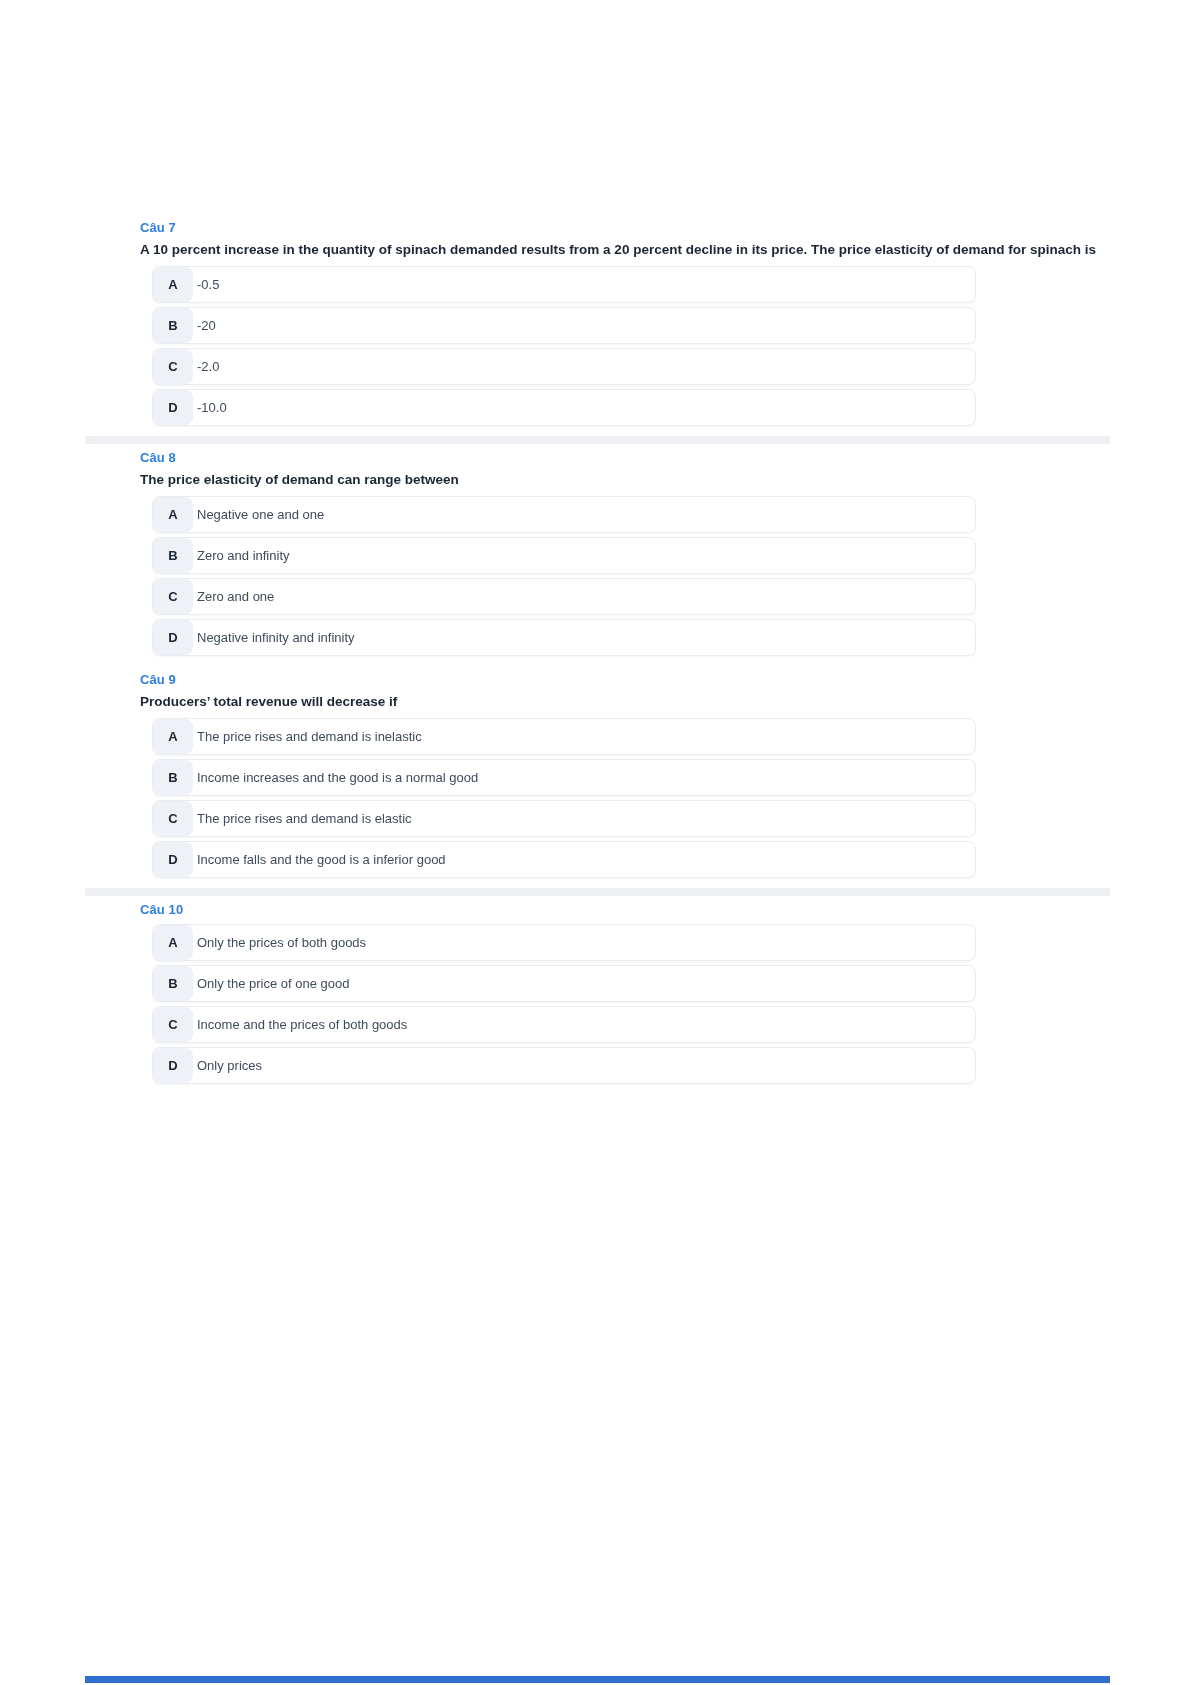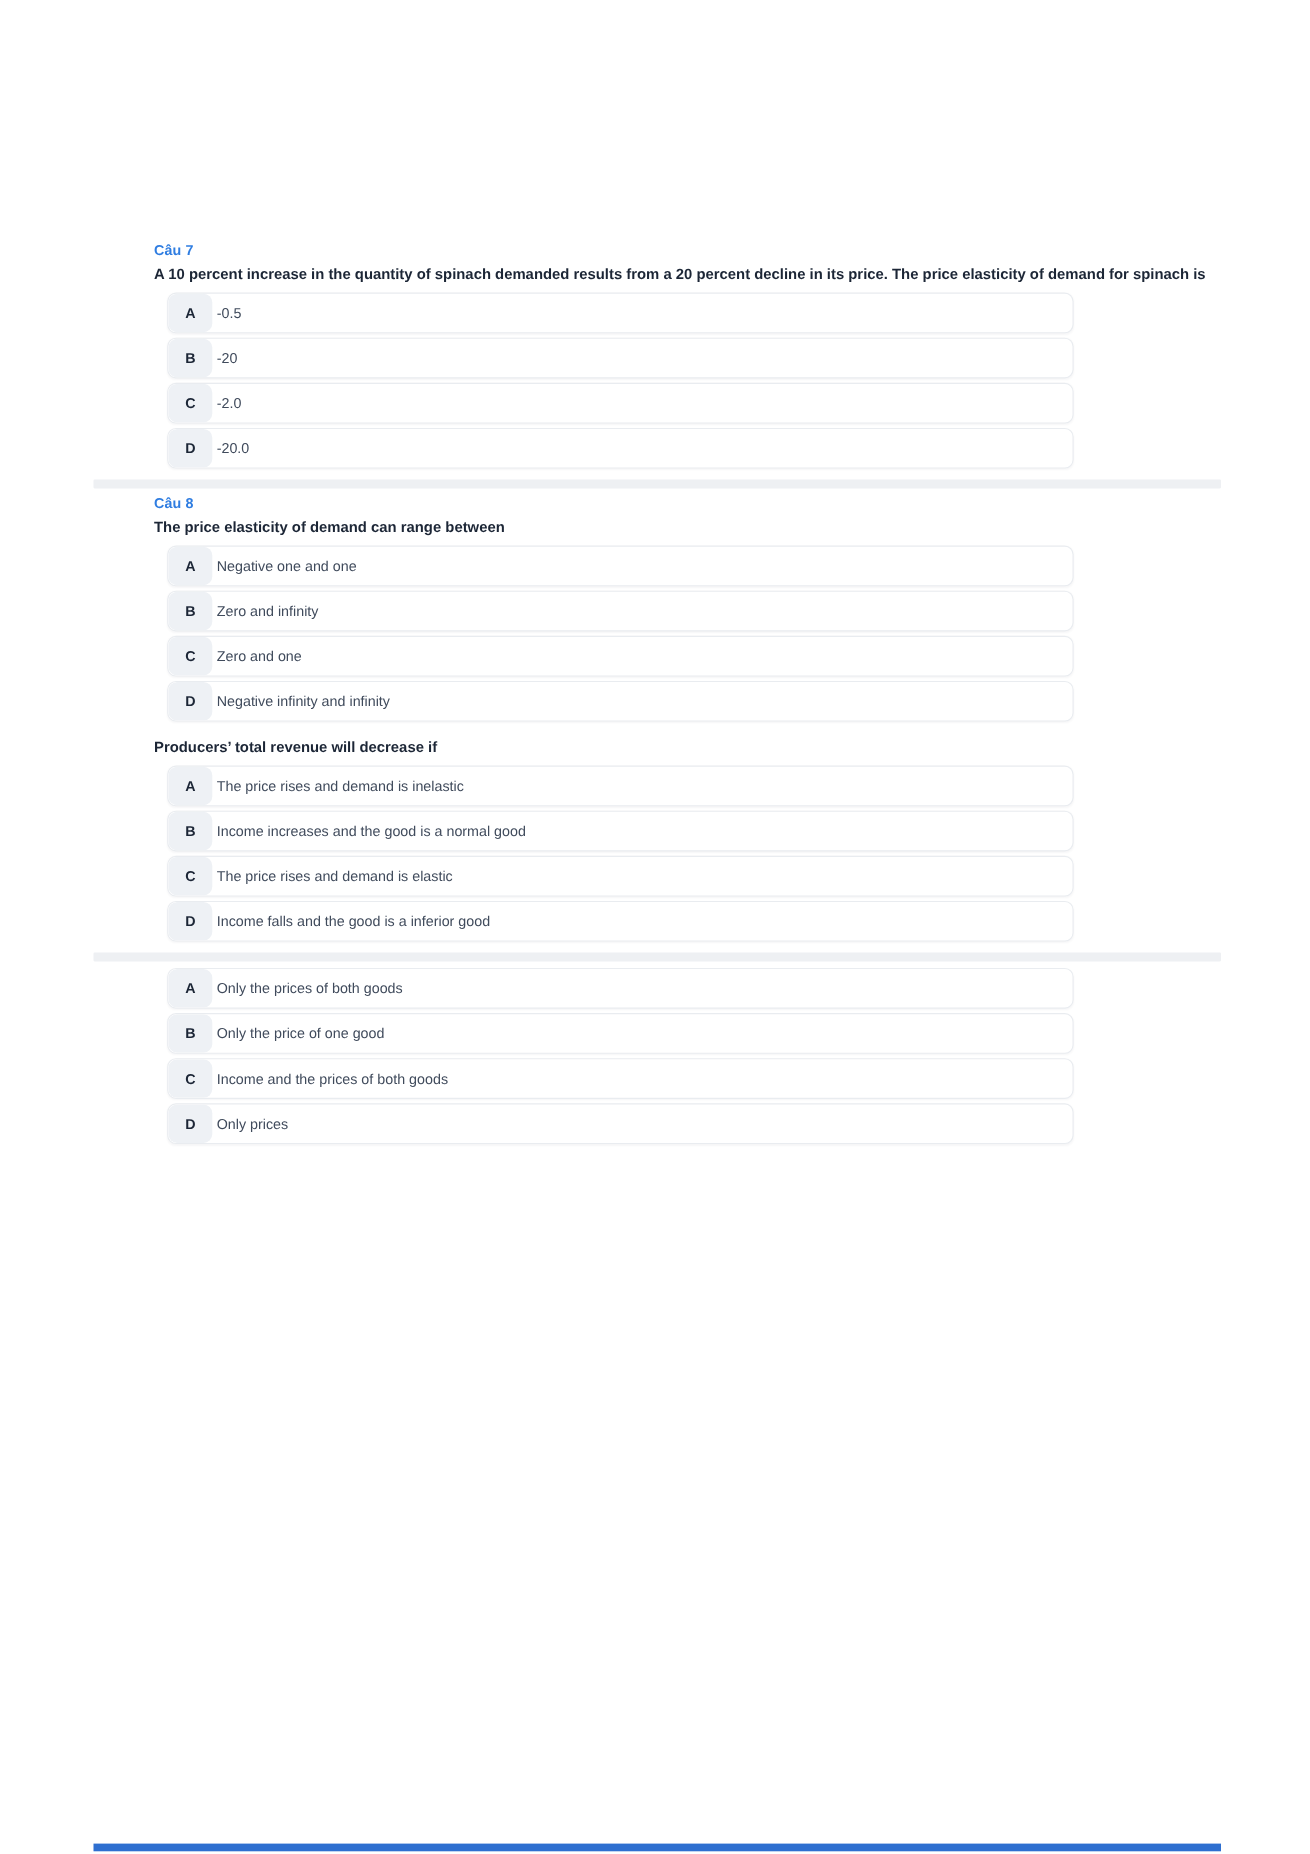--- a/index.html
+++ b/index.html
@@ -113,21 +113,21 @@
         <div class="option">
           <span class="badge">B</span>
           <span class="opt-text">-20</span>
         </div>
         <div class="option">
           <span class="badge">C</span>
           <span class="opt-text">-2.0</span>
         </div>
         <div class="option">
           <span class="badge">D</span>
-          <span class="opt-text">-20.0</span>
+          <span class="opt-text">-10.0</span>
         </div>
       </div>
     </section>
 
     <div class="separator"></div>
 
     <section class="question">
       <div class="q-label">Câu 8</div>
       <div class="q-text">The price elasticity of demand can range between</div>
       <div class="options">
@@ -144,20 +144,21 @@
           <span class="opt-text">Zero and one</span>
         </div>
         <div class="option">
           <span class="badge">D</span>
           <span class="opt-text">Negative infinity and infinity</span>
         </div>
       </div>
     </section>
 
     <section class="question">
+      <div class="q-label">Câu 9</div>
       <div class="q-text">Producers’ total revenue will decrease if</div>
       <div class="options">
         <div class="option">
           <span class="badge">A</span>
           <span class="opt-text">The price rises and demand is inelastic</span>
         </div>
         <div class="option">
           <span class="badge">B</span>
           <span class="opt-text">Income increases and the good is a normal good</span>
         </div>
@@ -168,20 +169,21 @@
         <div class="option">
           <span class="badge">D</span>
           <span class="opt-text">Income falls and the good is a inferior good</span>
         </div>
       </div>
     </section>
 
     <div class="separator"></div>
 
     <section class="question">
+      <div class="q-label">Câu 10</div>
       <div class="options">
         <div class="option">
           <span class="badge">A</span>
           <span class="opt-text">Only the prices of both goods</span>
         </div>
         <div class="option">
           <span class="badge">B</span>
           <span class="opt-text">Only the price of one good</span>
         </div>
         <div class="option">

